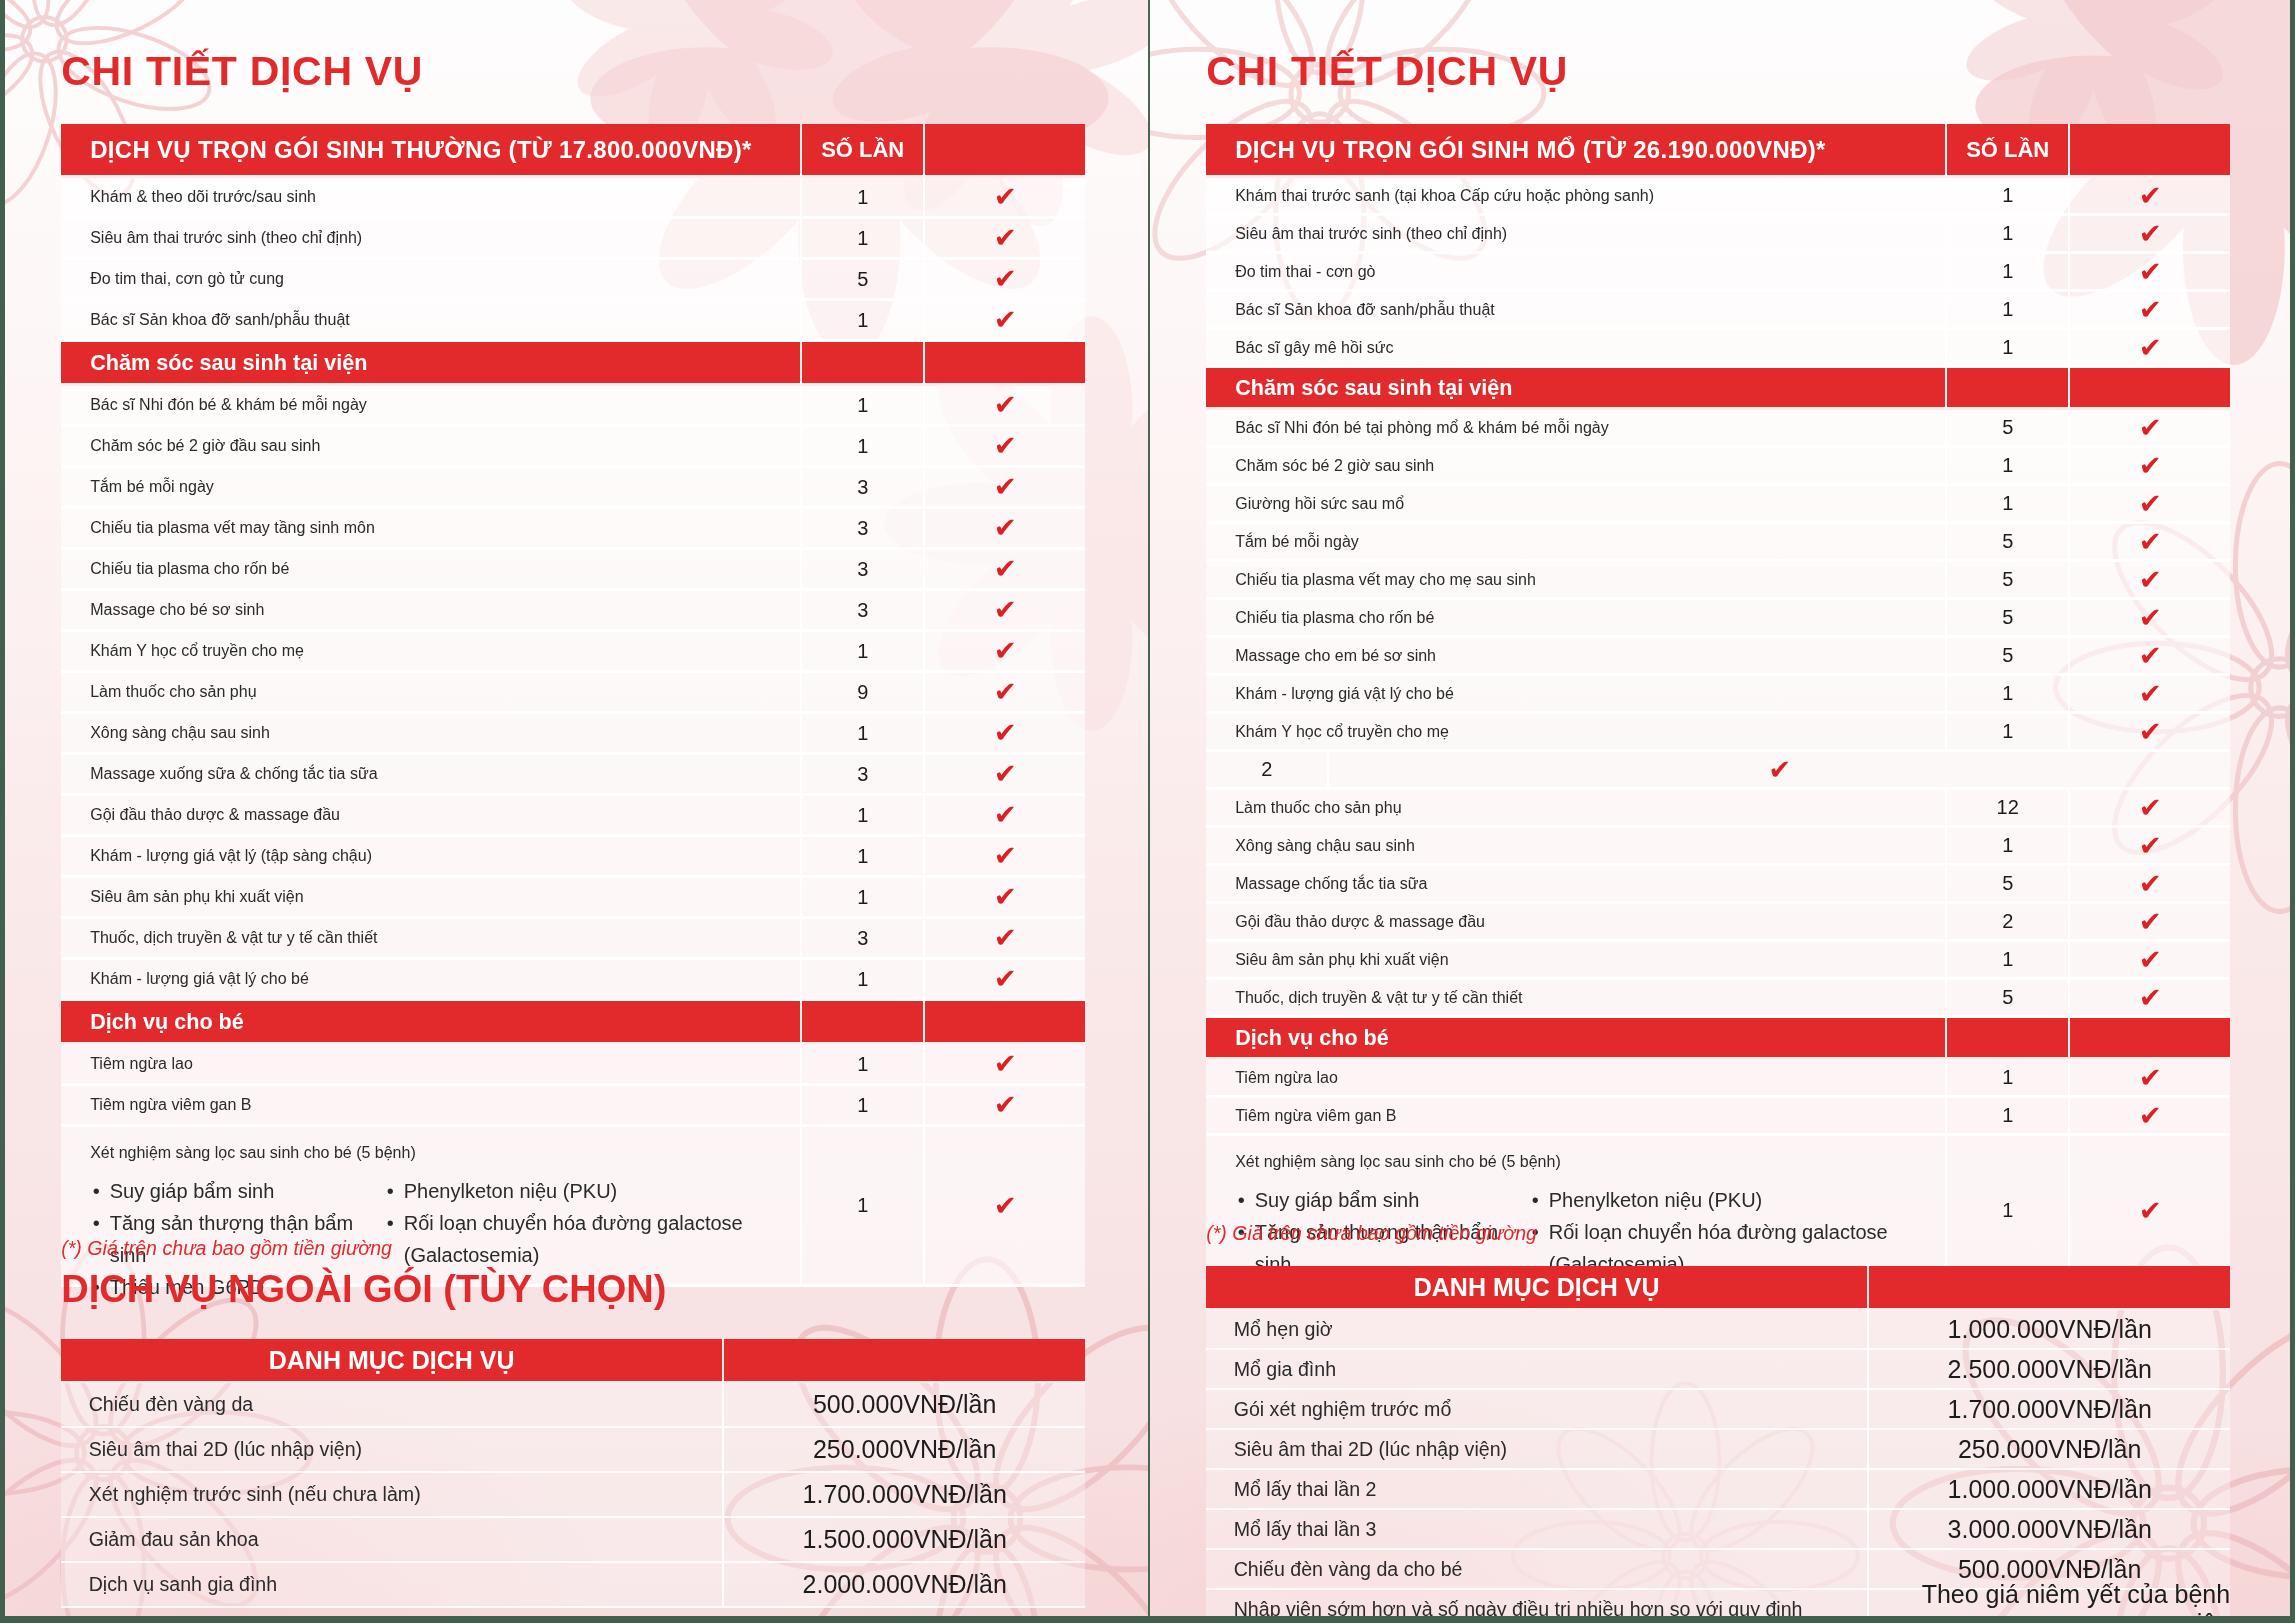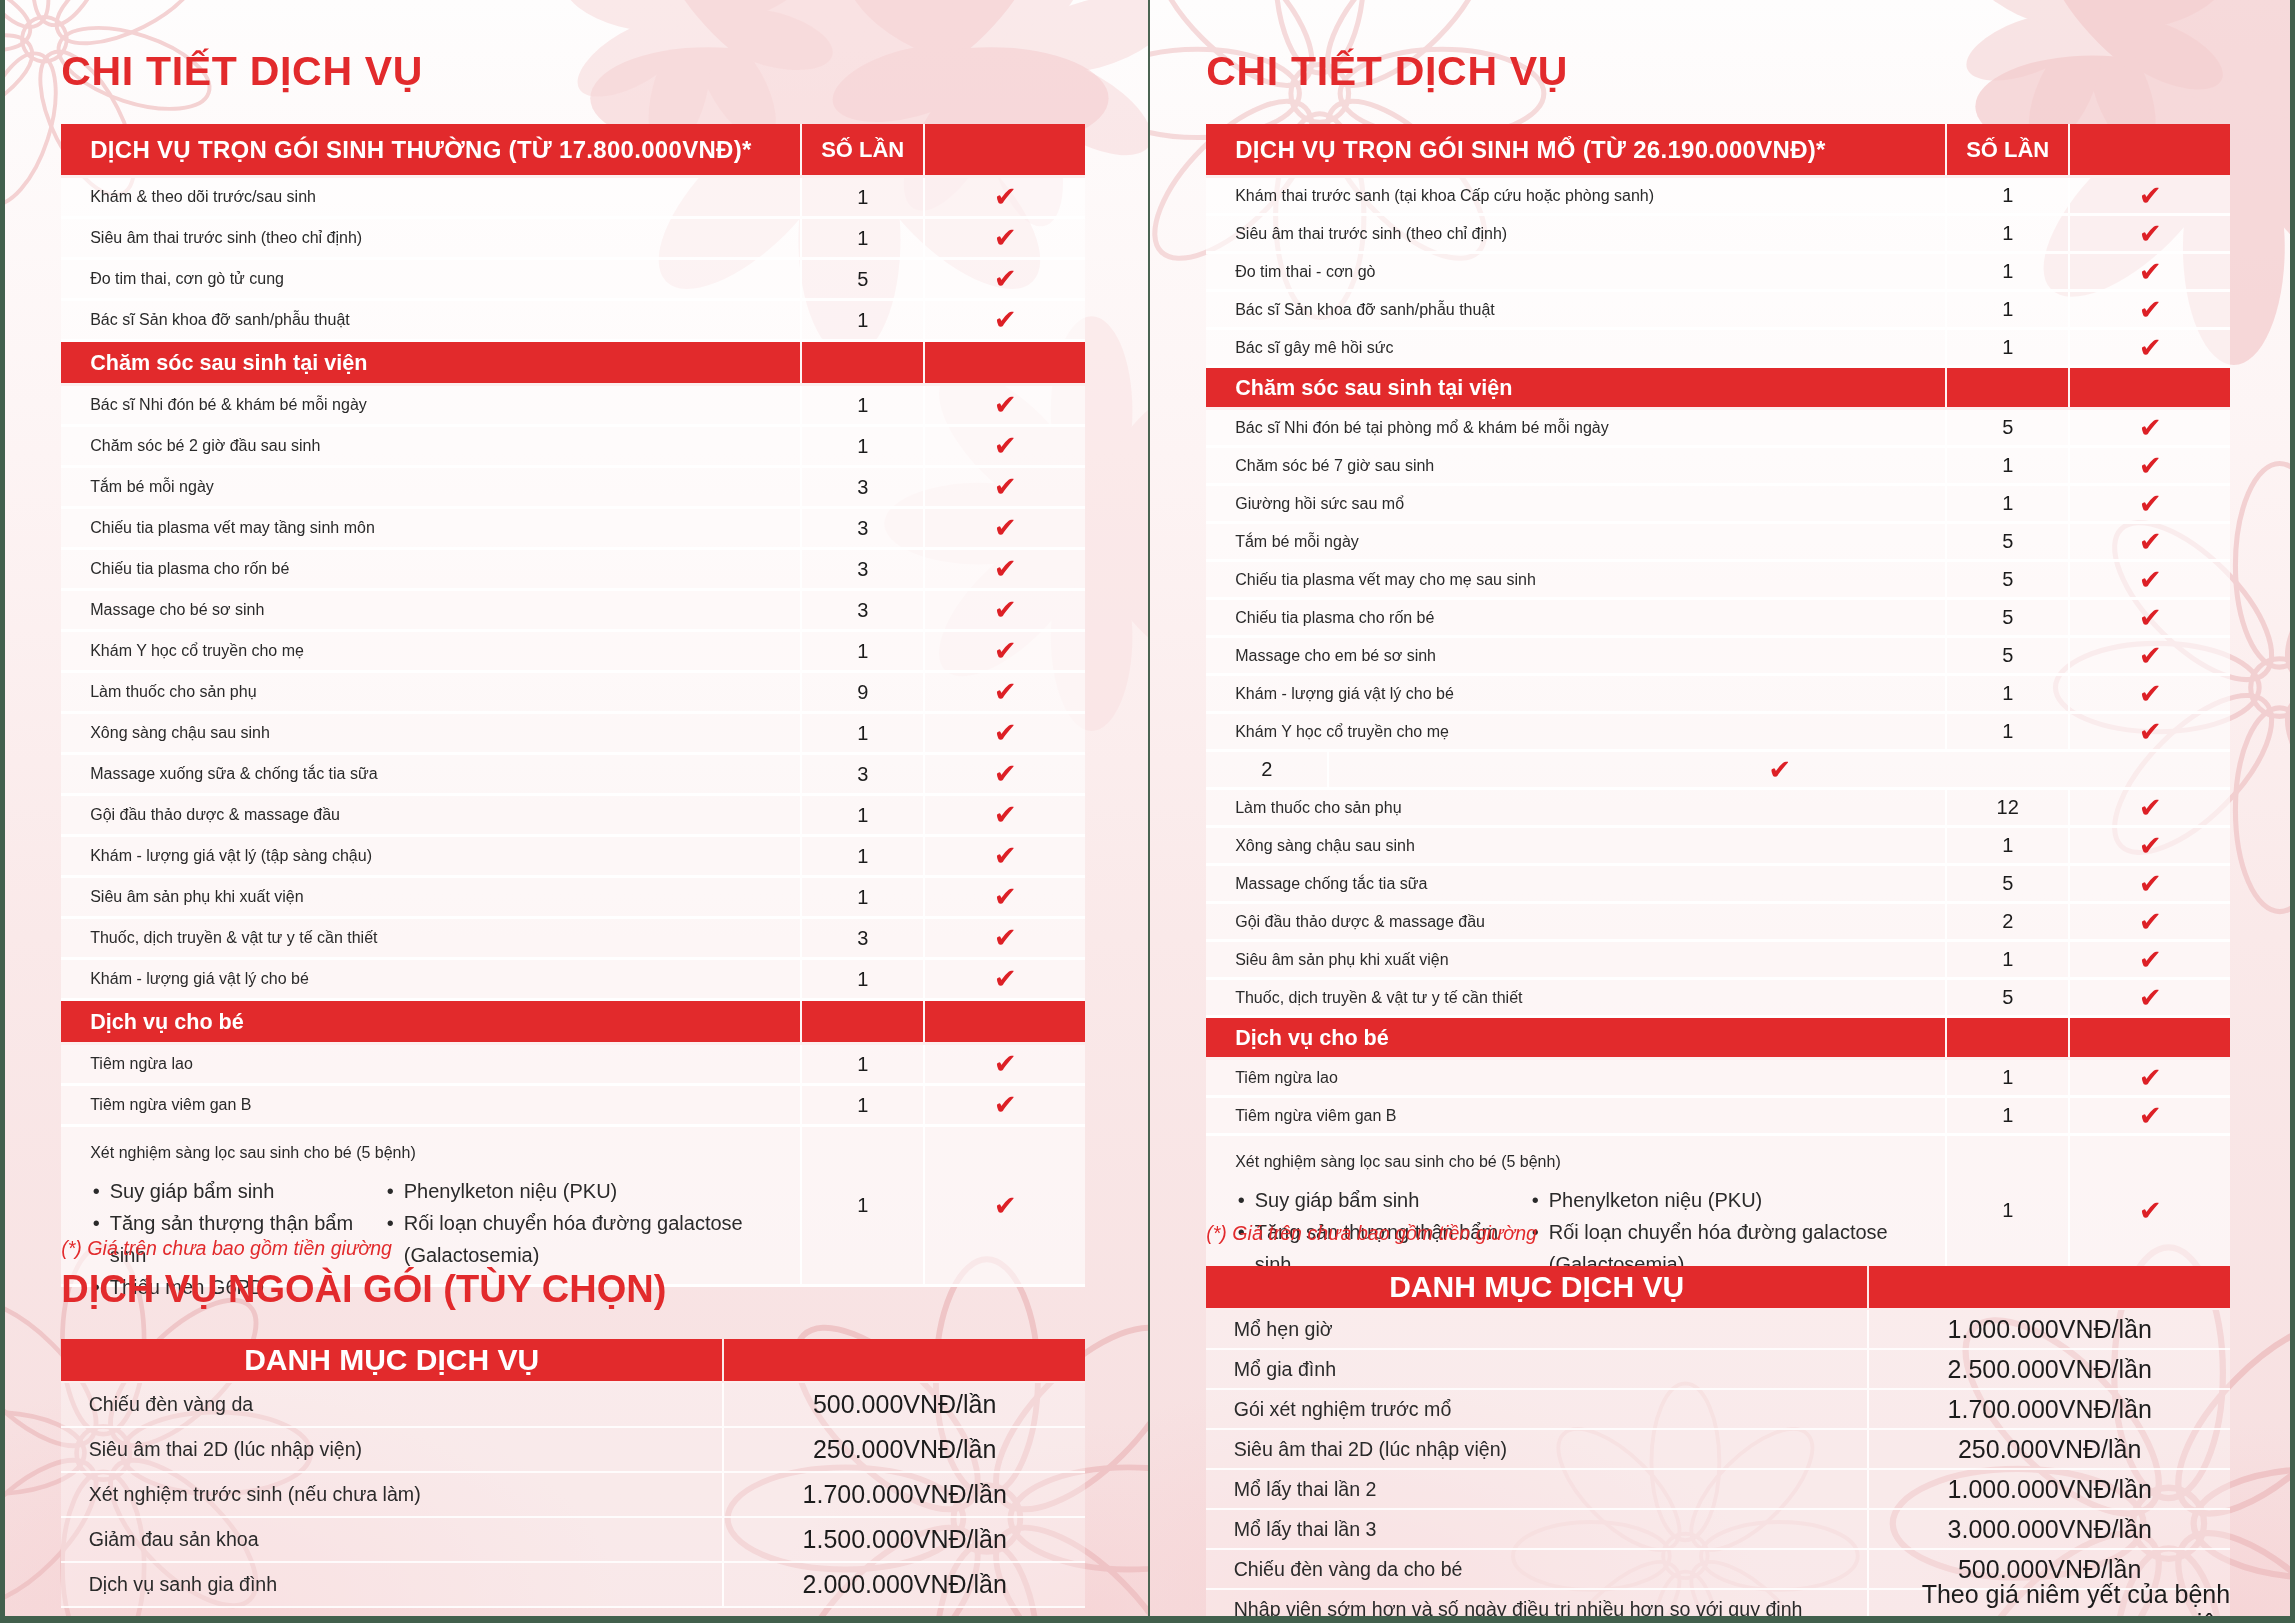--- a/index.html
+++ b/index.html
@@ -52,21 +52,21 @@
   .blist{list-style:none;margin:0;padding:0;}
   .blist:first-child{width:294px;}
   .blist:last-child{width:412px;}
   .blist li{position:relative;padding-left:19.6px;font-size:20px;line-height:1.6;color:#2a2a2a;}
   .blist li::before{content:"•";position:absolute;left:2.6px;}
 
   .pricetbl{position:absolute;left:56px;width:1024px;}
   .pleft .pricetbl{top:1339px;}
   .pright .pricetbl{top:1266px;}
   .phead{display:flex;height:42px;background:#e22a2c;border-bottom:2.6px solid rgba(255,255,255,.92);}
-  .phead .pl{flex:0 0 661px;display:flex;align-items:center;justify-content:center;color:#fff;font-size:30px;font-weight:700;}
+  .phead .pl{flex:0 0 661px;display:flex;align-items:center;justify-content:center;color:#fff;font-size:25px;font-weight:700;}
   .phead .prh{flex:1 1 auto;border-left:2.6px solid rgba(255,255,255,.9);}
   .prow{display:flex;background:rgba(255,255,255,.32);border-bottom:2px solid rgba(255,255,255,.85);height:43px;}
   .tight .prow{height:38px;}
   .prow .plabel{flex:0 0 661px;display:flex;align-items:center;padding-left:27.5px;box-sizing:border-box;font-size:19.6px;color:#2a2a2a;}
   .prow .pval{flex:1 1 auto;display:flex;align-items:center;justify-content:center;font-size:25px;color:#1c1c1c;border-left:2.6px solid rgba(255,255,255,.9);text-align:right;}
 </style>
 </head>
 <body>
 
 <svg width="0" height="0" style="position:absolute" aria-hidden="true">
@@ -436,21 +436,21 @@
               <div class="cell svc">
                 <div class="slabel">Bác sĩ Nhi đón bé tại phòng mổ &amp; khám bé mỗi ngày</div>
               </div>
               <div class="cell cnt">5</div>
               <div class="cell chk">
                 <span class="ck">✔</span>
               </div>
             </div>
             <div class="trow item">
               <div class="cell svc">
-                <div class="slabel">Chăm sóc bé 7 giờ sau sinh</div>
+                <div class="slabel">Chăm sóc bé 2 giờ sau sinh</div>
               </div>
               <div class="cell cnt">1</div>
               <div class="cell chk">
                 <span class="ck">✔</span>
               </div>
             </div>
             <div class="trow item">
               <div class="cell svc">
                 <div class="slabel">Giường hồi sức sau mổ</div>
               </div>

